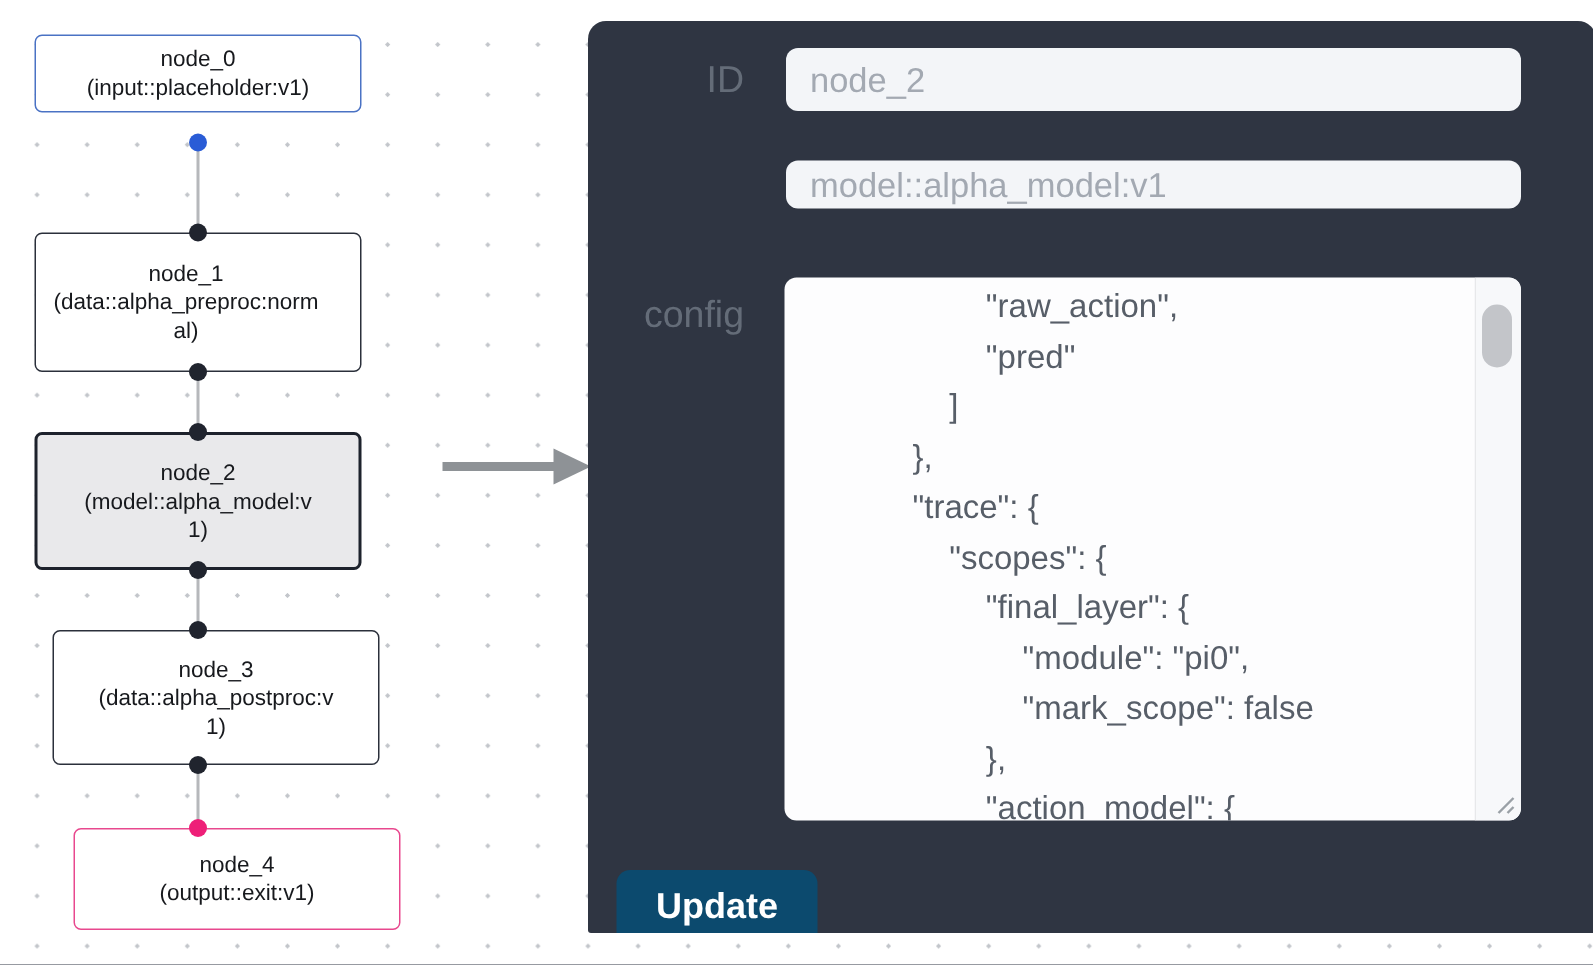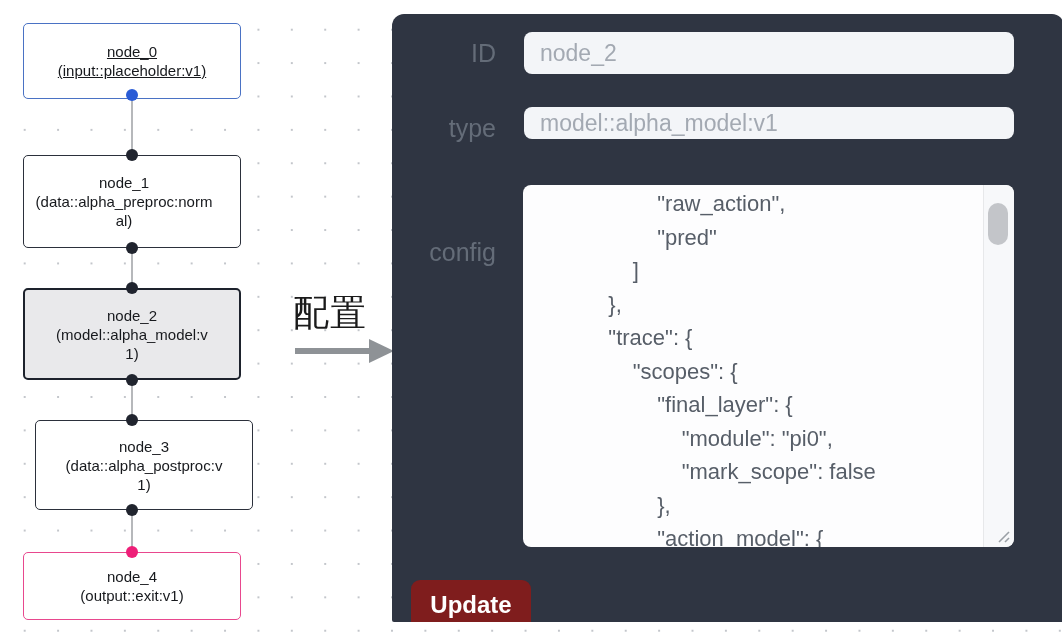--- a/index.html
+++ b/index.html
@@ -16,25 +16,25 @@
     background-position:8px 13px;
   }
   
   .node{
     position:absolute;left:23px;width:218px;z-index:2;box-sizing:border-box;
     background:#ffffff;border:1.6px solid #2b303b;border-radius:5px;
     display:flex;align-items:center;justify-content:center;
     text-align:center;font-size:15px;line-height:19px;color:#17191d;
     padding:0 26px;white-space:pre-wrap;word-break:break-all;
   }
-  .n0{top:23px;height:76px;text-decoration:underline;}
+  .n0{top:23px;height:52px;}
   .n1{top:155px;height:93px;padding-left:10px;}
   .n2{top:288px;height:92px;}
   .n3{top:420px;height:90px;margin-left:12px;}
-  .n4{top:552px;height:68px;}
+  .n4{top:552px;height:68px;margin-left:26px;}
   .node.input{border-color:#4a72c4;}
   .node.selected{background:#e9e9eb;border-width:2.5px;border-color:#1d222c;}
   .node.output{border-color:#e8488e;}
   
   .edge{position:absolute;left:131px;width:2px;background:#b6b8bb;z-index:1;}
   .e0{top:95px;height:60px;}
   .e1{top:248px;height:40px;}
   .e2{top:380px;height:40px;}
   .e3{top:510px;height:42px;}
   
@@ -54,21 +54,21 @@
   .panel{
     position:absolute;left:392px;top:14px;width:640px;height:608px;z-index:2;
     background:#2f3542;border-radius:12px 12px 2px 2px;overflow:hidden;padding-left:32px;
   }
   .fieldlabel{
     position:absolute;left:0;width:104px;text-align:right;
     font-size:25px;color:#646c78;
   }
   .lbl-id{top:18px;height:42px;line-height:42px;}
   .lbl-type{top:93px;height:43px;line-height:43px;}
-  .lbl-config{top:181px;height:30px;line-height:30px;margin-top:42px;}
+  .lbl-config{top:181px;height:30px;line-height:30px;}
   .textinput{
     position:absolute;left:132px;width:490px;box-sizing:border-box;
     border:none;outline:none;border-radius:8px;background:#f3f5f8;
     color:#a3a9b2;font-size:23px;padding:0 16px;
     font-family:"Liberation Sans","DejaVu Sans",sans-serif;
   }
   .in-id{top:18px;height:42px;}
   .in-type{top:93px;height:32px;}
   .configbox{
     position:absolute;left:131px;top:171px;width:491px;height:362px;
@@ -85,22 +85,22 @@
     position:absolute;top:0;right:0;bottom:0;width:30px;
     background:#f7f8fa;border-left:1px solid #e7e8ea;
     border-radius:0 8px 8px 0;
   }
   .scrollthumb{
     position:absolute;top:18px;left:4px;width:20px;height:42px;
     border-radius:10px;background:#c3c5c9;
   }
   .resizehandle{position:absolute;right:3px;bottom:3px;}
   .updatebtn{
-    position:absolute;left:19px;top:566px;width:120px;height:56px;
-    border:none;border-radius:9px;background:#7f1d1d;color:#ffffff;
+    position:absolute;left:19px;top:566px;width:134px;height:56px;
+    border:none;border-radius:9px;background:#0c4a6e;color:#ffffff;
     font-size:24px;font-weight:700;cursor:pointer;text-align:center;
     padding-bottom:8px;
     font-family:"Liberation Sans","DejaVu Sans",sans-serif;
   }
 </style>
 </head>
 <body>
 
 <div class="canvas"></div>
 
@@ -123,32 +123,30 @@
 <div class="port p-n0-out"></div>
 <div class="port p-n1-in"></div>
 <div class="port p-n1-out"></div>
 <div class="port p-n2-in"></div>
 <div class="port p-n2-out"></div>
 <div class="port p-n3-in"></div>
 <div class="port p-n3-out"></div>
 <div class="port p-n4-in"></div>
 
 <div class="transition">
-  <div class="transition-label">配置</div>
   <svg class="transition-arrow" width="104" height="30" viewBox="0 0 104 30">
     <line x1="2" y1="15" x2="80" y2="15" stroke="#8e9296" stroke-width="6"></line>
     <polygon points="76,3 101,15 76,27" fill="#8e9296"></polygon>
   </svg>
 </div>
 
 <div class="panel">
   <div class="fieldlabel lbl-id">ID</div>
   <input class="textinput in-id" type="text" value="node_2" style="">
 
-  <div class="fieldlabel lbl-type">type</div>
   <input class="textinput in-type" type="text" value="model::alpha_model:v1" style="">
 
   <div class="fieldlabel lbl-config">config</div>
   <div class="configbox">
     <textarea class="configtext" spellcheck="false" style="">                    "raw_action",
                     "pred"
                 ]
             },
             "trace": {
                 "scopes": {

